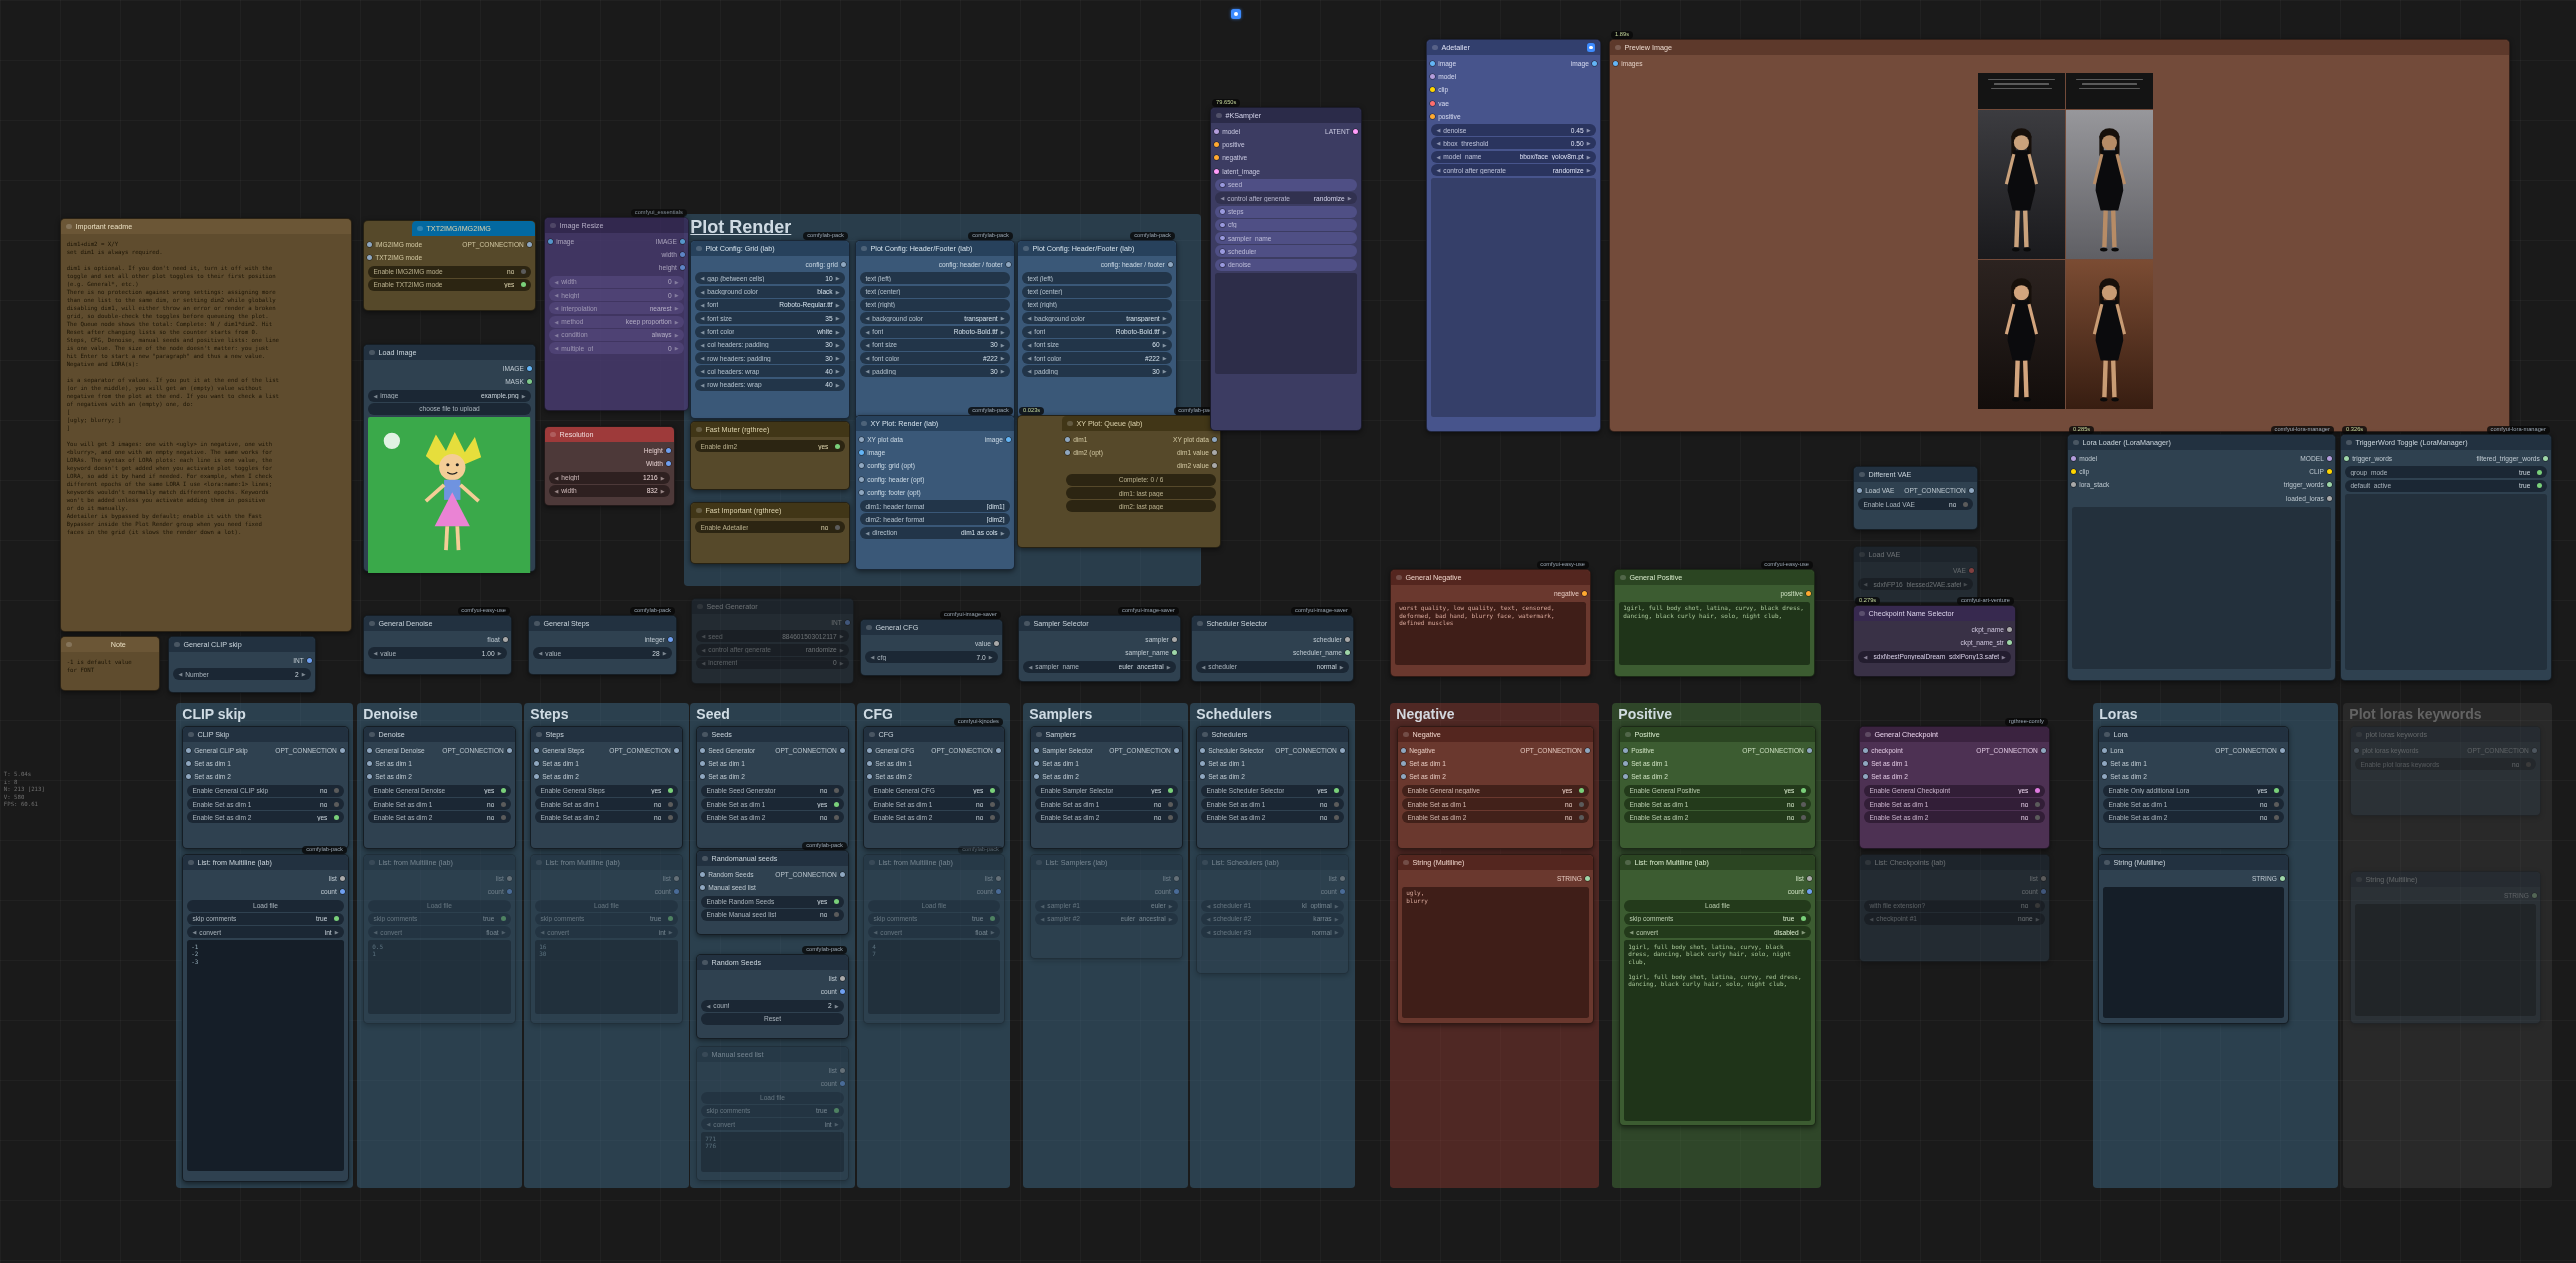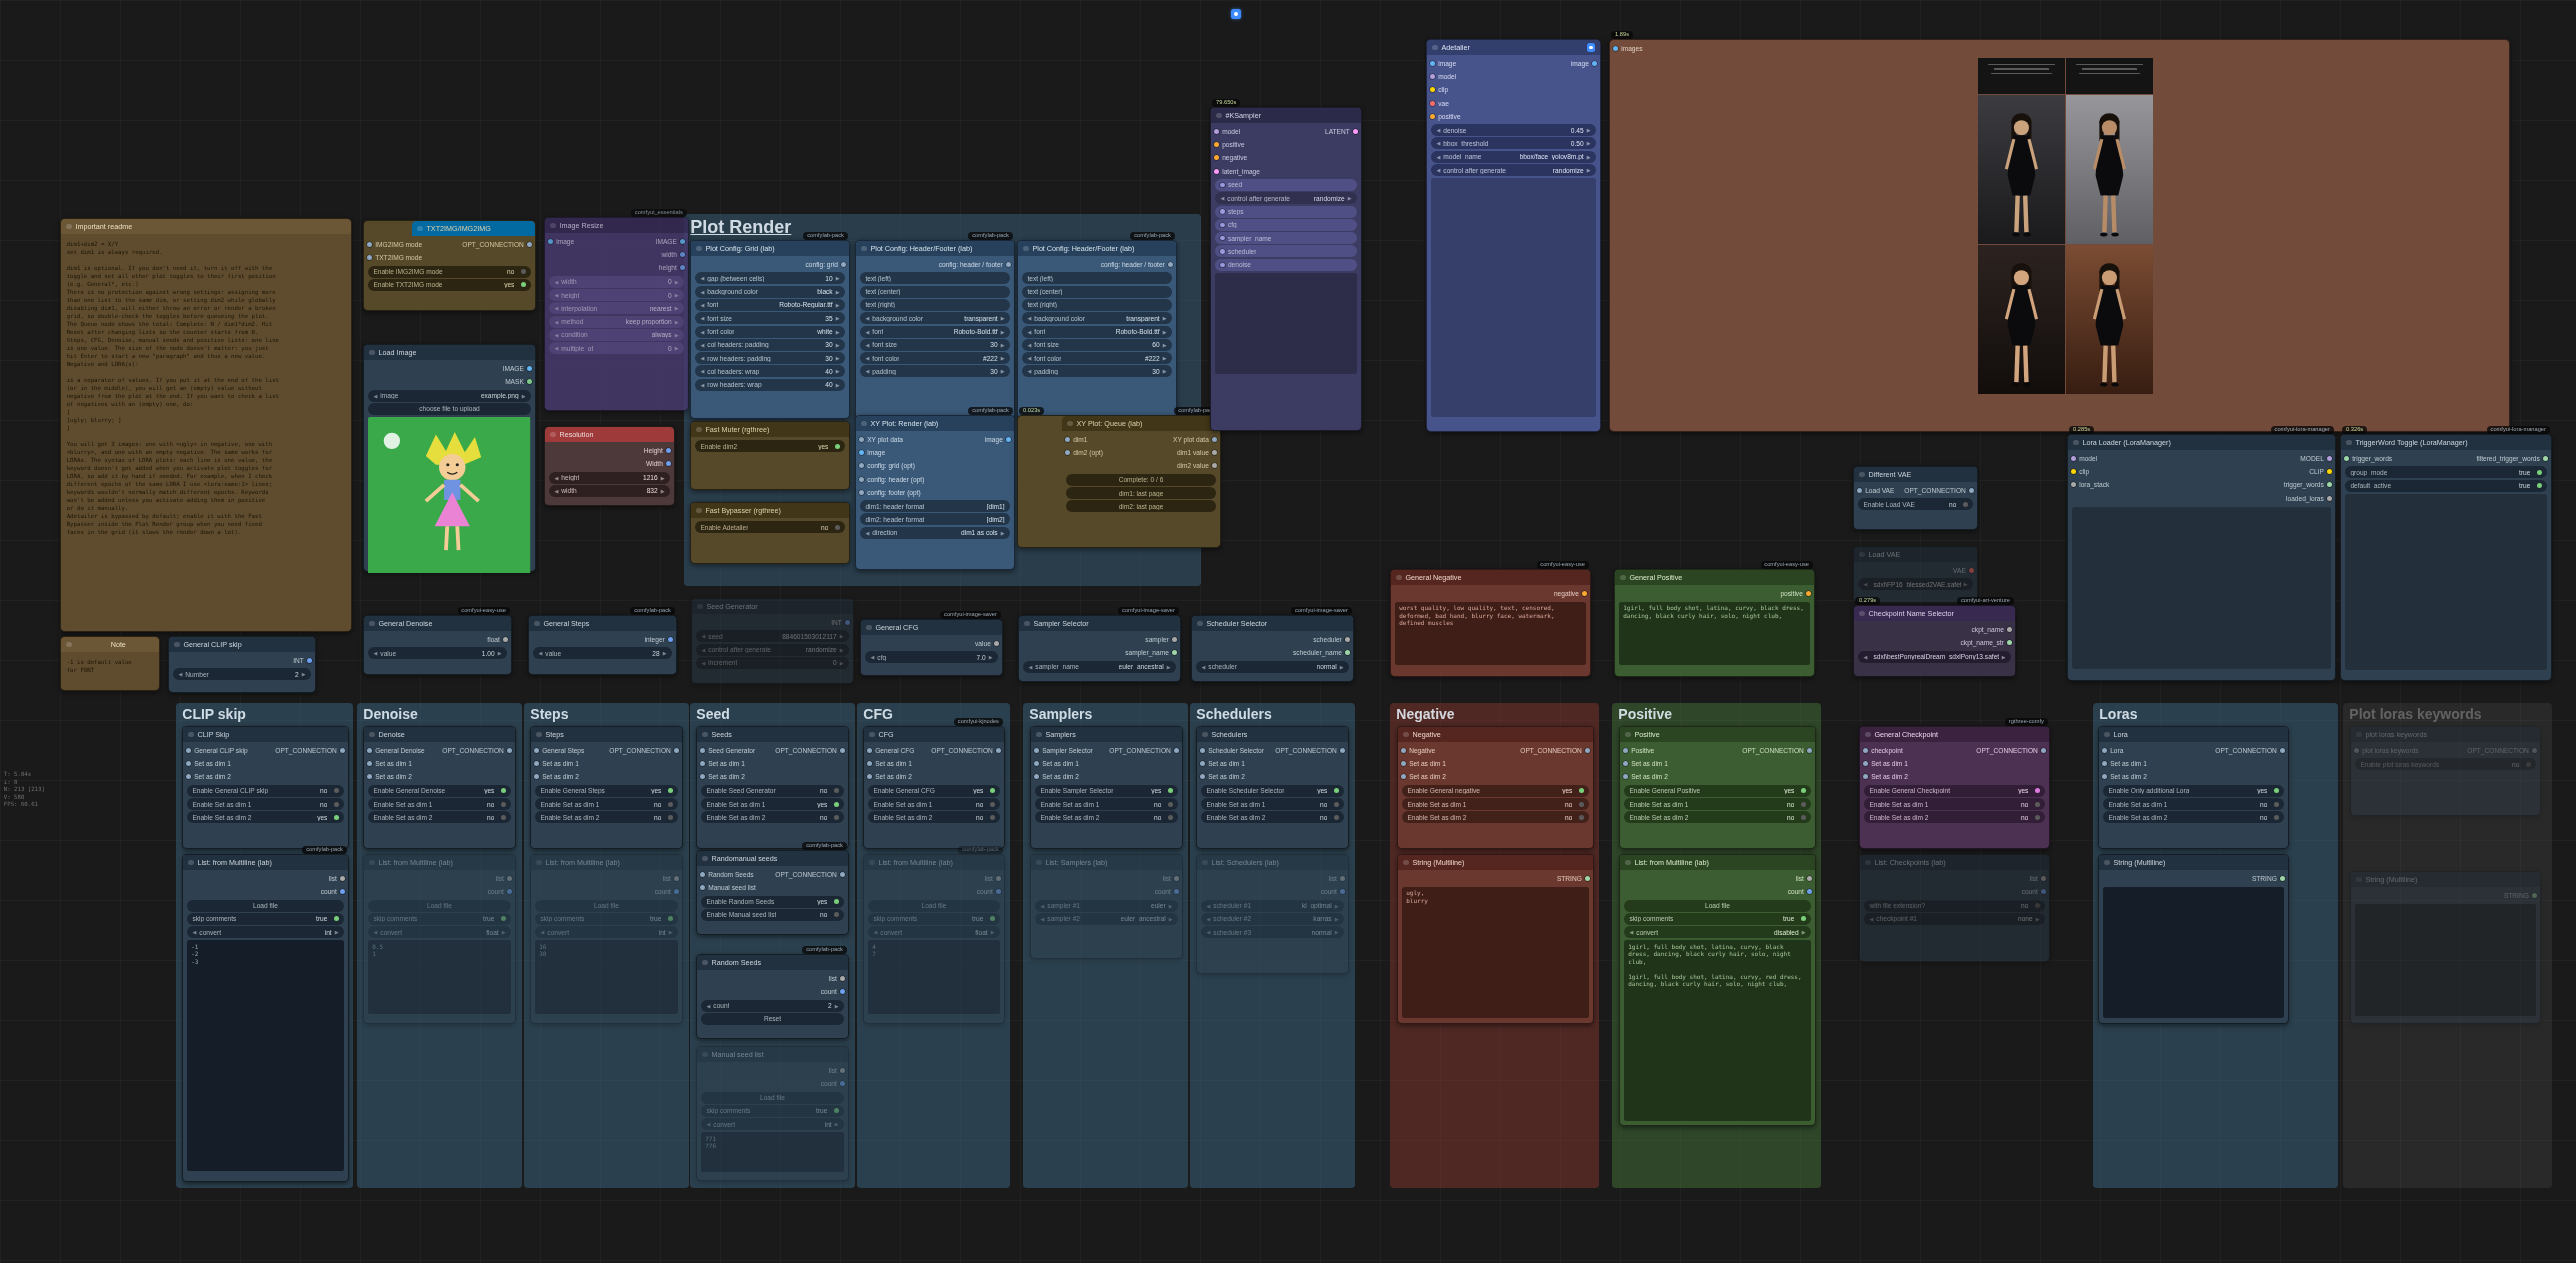--- a/index.html
+++ b/index.html
@@ -572,21 +572,21 @@
         <div class="pill" style="background: rgb(44, 37, 18);">
           <div class="lab">Enable dim2</div>
           <div class="val">yes</div>
           <div class="tdot" style="background: rgb(122, 208, 122);"></div>
         </div>
       </div>
     </div>
     <div class="node" style="left: 690px; top: 502px; width: 158px; height: 60px; background: rgb(86, 73, 42); color: rgb(221, 211, 173);">
       <div class="nhead" style="background: rgb(65, 54, 23);">
         <div class="collapse-dot"></div>
-        <div class="ntitle">Fast Bypasser (rgthree)</div>
+        <div class="ntitle">Fast Important (rgthree)</div>
       </div>
       <div class="nbody" style="height: 45px;">
         <div class="pill" style="background: rgb(44, 37, 18);">
           <div class="lab">Enable Adetailer</div>
           <div class="val">no</div>
           <div class="tdot" style="background: rgb(91, 91, 91);"></div>
         </div>
       </div>
     </div>
     <div class="node" style="left: 855px; top: 415px; width: 158px; height: 153px; background: rgb(58, 88, 120); color: rgb(213, 226, 236);">
@@ -854,20 +854,24 @@
         </div>
         <div class="bigbody" style="height: 239px;"></div>
       </div>
     </div>
     <div class="node" style="left: 1609px; top: 39px; width: 899px; height: 391px; background: rgb(115, 75, 58); color: rgb(236, 218, 207);">
       <div class="badges">
         <div class="bgrp">
           <div class="badge time">1.89s</div>
         </div>
         <div class="bgrp"></div>
+      </div>
+      <div class="nhead" style="background: rgb(93, 57, 43);">
+        <div class="collapse-dot"></div>
+        <div class="ntitle">Preview Image</div>
       </div>
       <div class="nbody" style="height: 376px;">
         <div class="srow">
           <div class="sin">
             <div class="dot" style="background: rgb(100, 181, 246);"></div>
             <div class="slab">images</div>
           </div>
           <div class="sout"></div>
         </div>
         <div class="xygrid">

